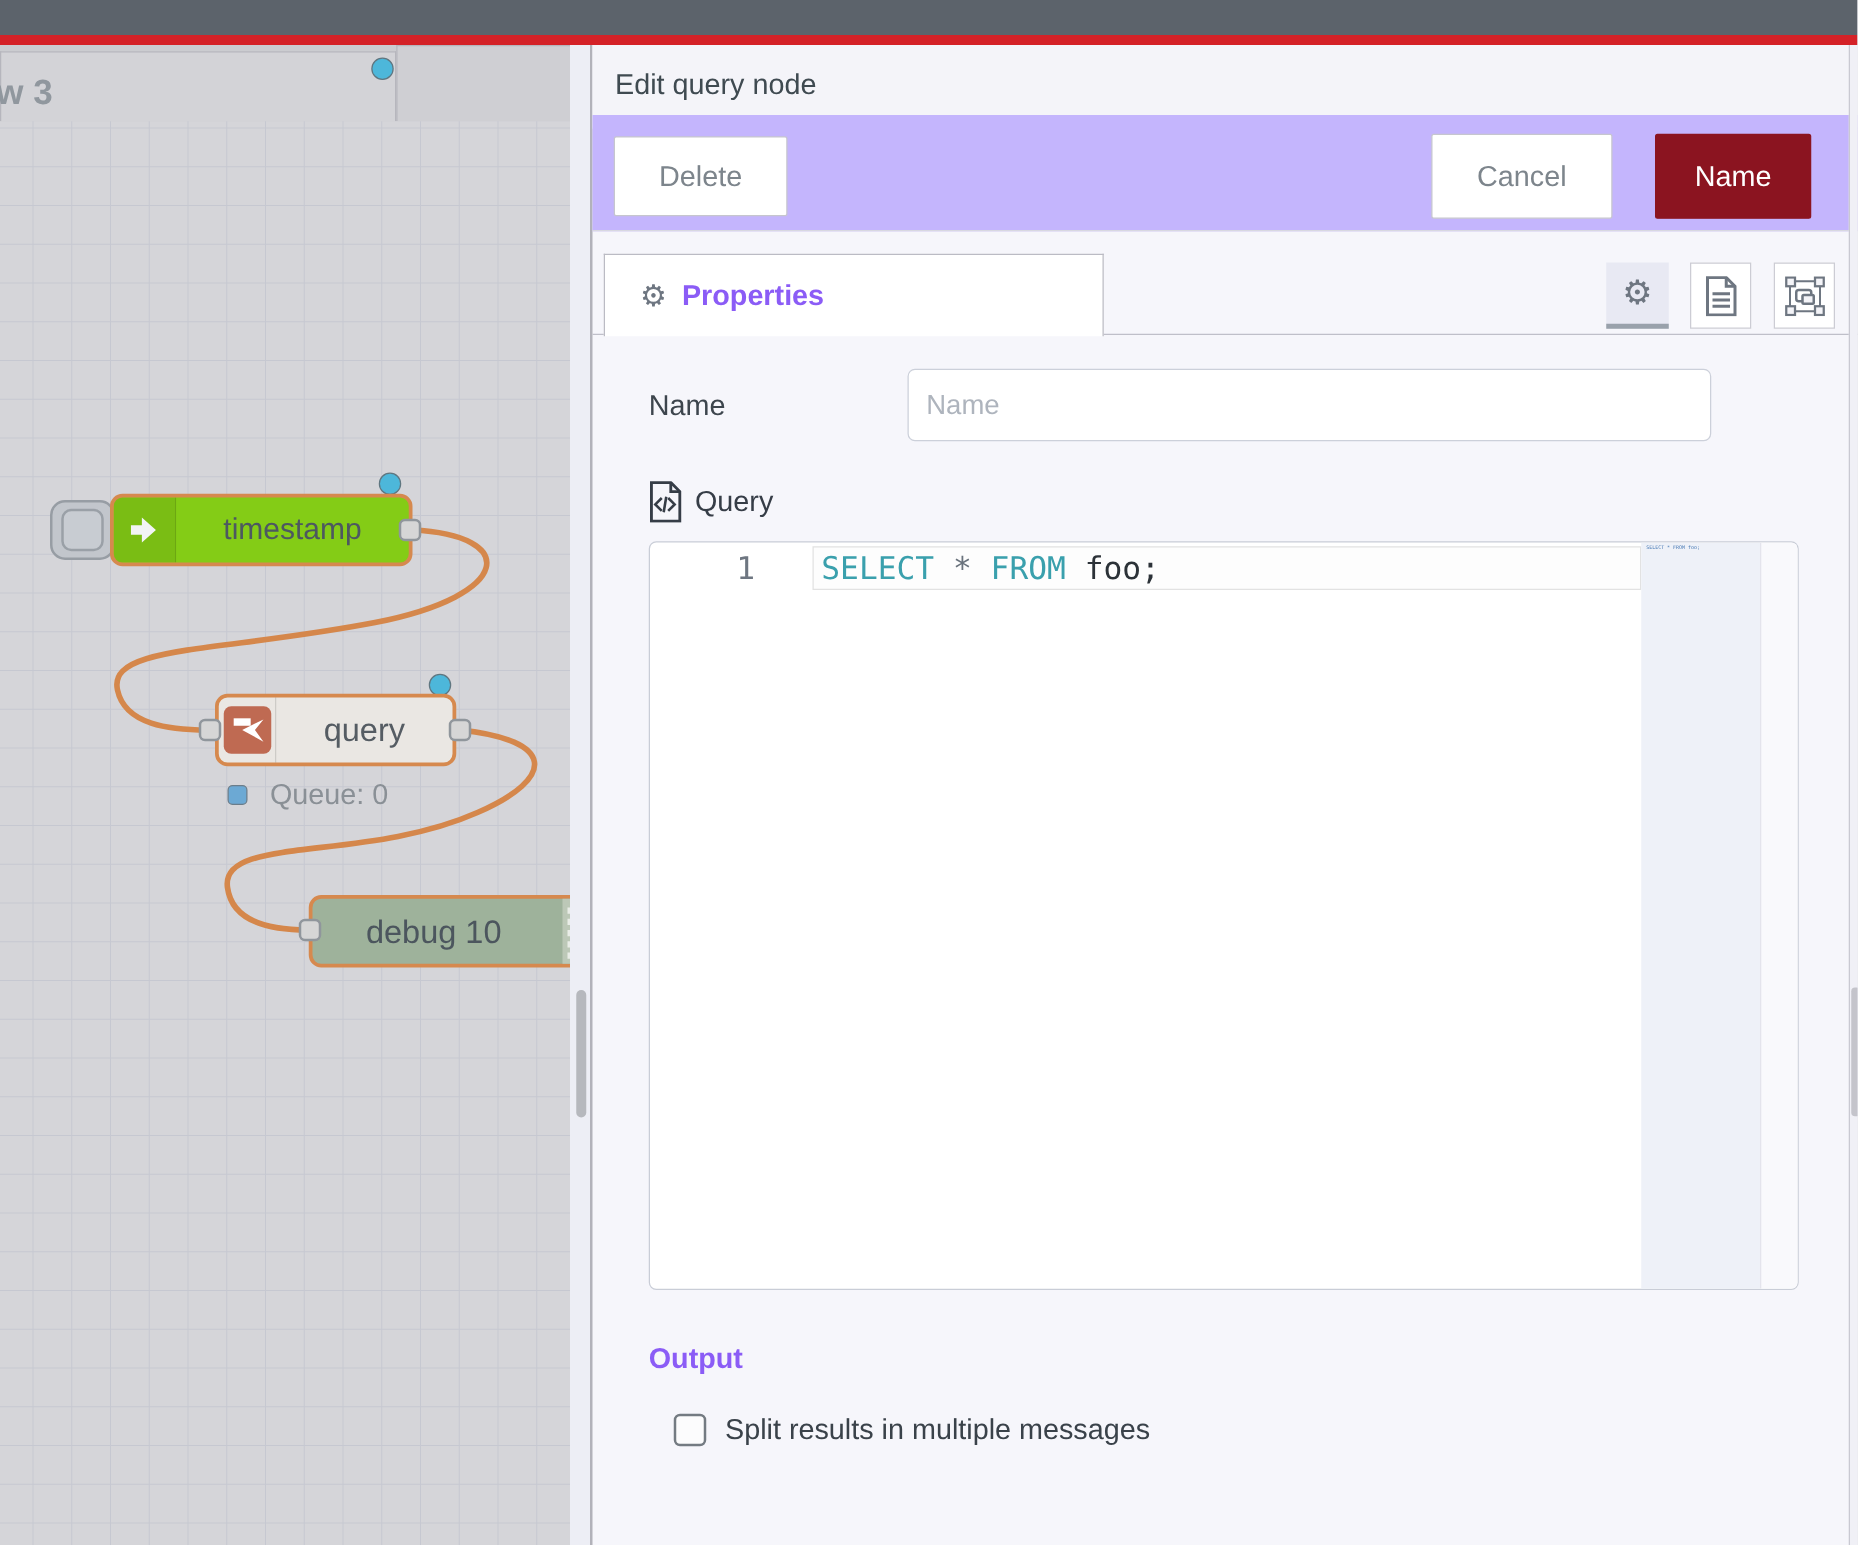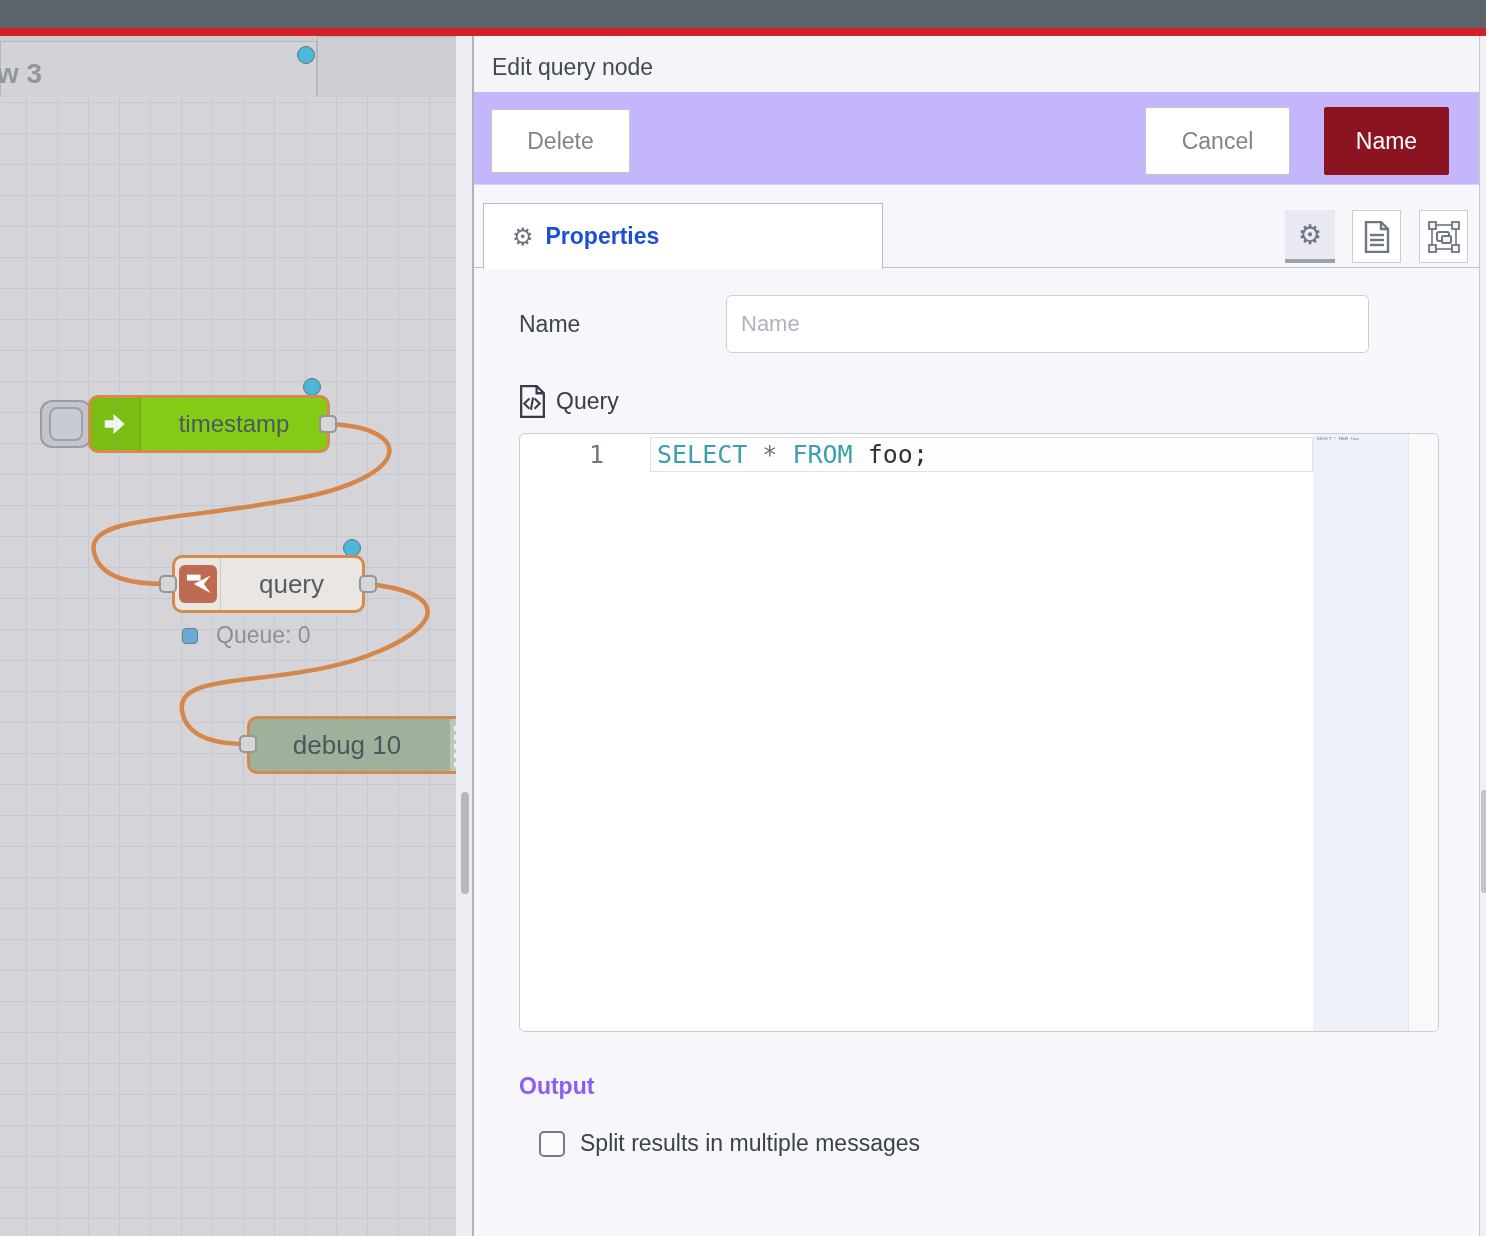--- a/index.html
+++ b/index.html
@@ -58,21 +58,21 @@
   .dlg-btnrow { position:absolute; left:0; top:56px; width:100%; height:93px; background:#c4b5fd; border-bottom:1px solid #d8d8e0; }
   .btn { position:absolute; display:flex; align-items:center; justify-content:center; font-size:23px; border-radius:2px; cursor:default; }
   .btn-plain { background:#ffffff; border:1px solid #c6c6ce; color:#7d858c; }
   .btn-delete { left:17px; top:17px; width:139px; height:64px; }
   .btn-cancel { left:671px; top:15px; width:145px; height:68px; }
   .btn-done { left:850px; top:15px; width:125px; height:68px; background:#8b1420; color:#ffffff; border:1px solid #8b1420; }
 
   .dlg-tabrow { position:absolute; left:0; top:160px; width:100%; height:72px; border-bottom:1px solid #bfbfc9; }
   .prop-tab { position:absolute; left:9px; top:7px; width:400px; height:66px; background:#ffffff; border:1px solid #bbbbc4; border-bottom:none; z-index:2; display:flex; align-items:center; padding-left:28px; }
   .prop-tab-gear { font-family:"DejaVu Sans", sans-serif; font-size:24px; color:#6e7681; margin-right:12px; }
-  .prop-tab-label { font-size:23px; font-weight:bold; color:#1d4ed8; }
+  .prop-tab-label { font-size:23px; font-weight:bold; color:#8b5cf6; }
   .mini-btn { position:absolute; top:14px; width:50px; height:53px; display:flex; align-items:center; justify-content:center; }
   .mini-btn-gear { left:811px; background:#e8e9f3; border-bottom:4px solid #99a1ab; }
   .mini-btn-doc { left:878px; width:49px; background:#ffffff; border:1px solid #ccccd4; }
   .mini-btn-app { left:945px; width:49px; background:#ffffff; border:1px solid #ccccd4; }
   .mini-btn .glyph { font-family:"DejaVu Sans", sans-serif; font-size:27px; color:#6e7681; }
 
   .field-label { position:absolute; font-size:23px; color:#3d454d; }
   .name-label { left:45px; top:275px; }
   .name-input { position:absolute; left:252px; top:259px; width:643px; height:58px; background:#ffffff; border:1px solid #ccd0da; border-radius:6px; font-size:22px; color:#3d454d; padding:0 14px; font-family:"Liberation Sans", sans-serif; }
   .name-input::placeholder { color:#aeb4bd; }

